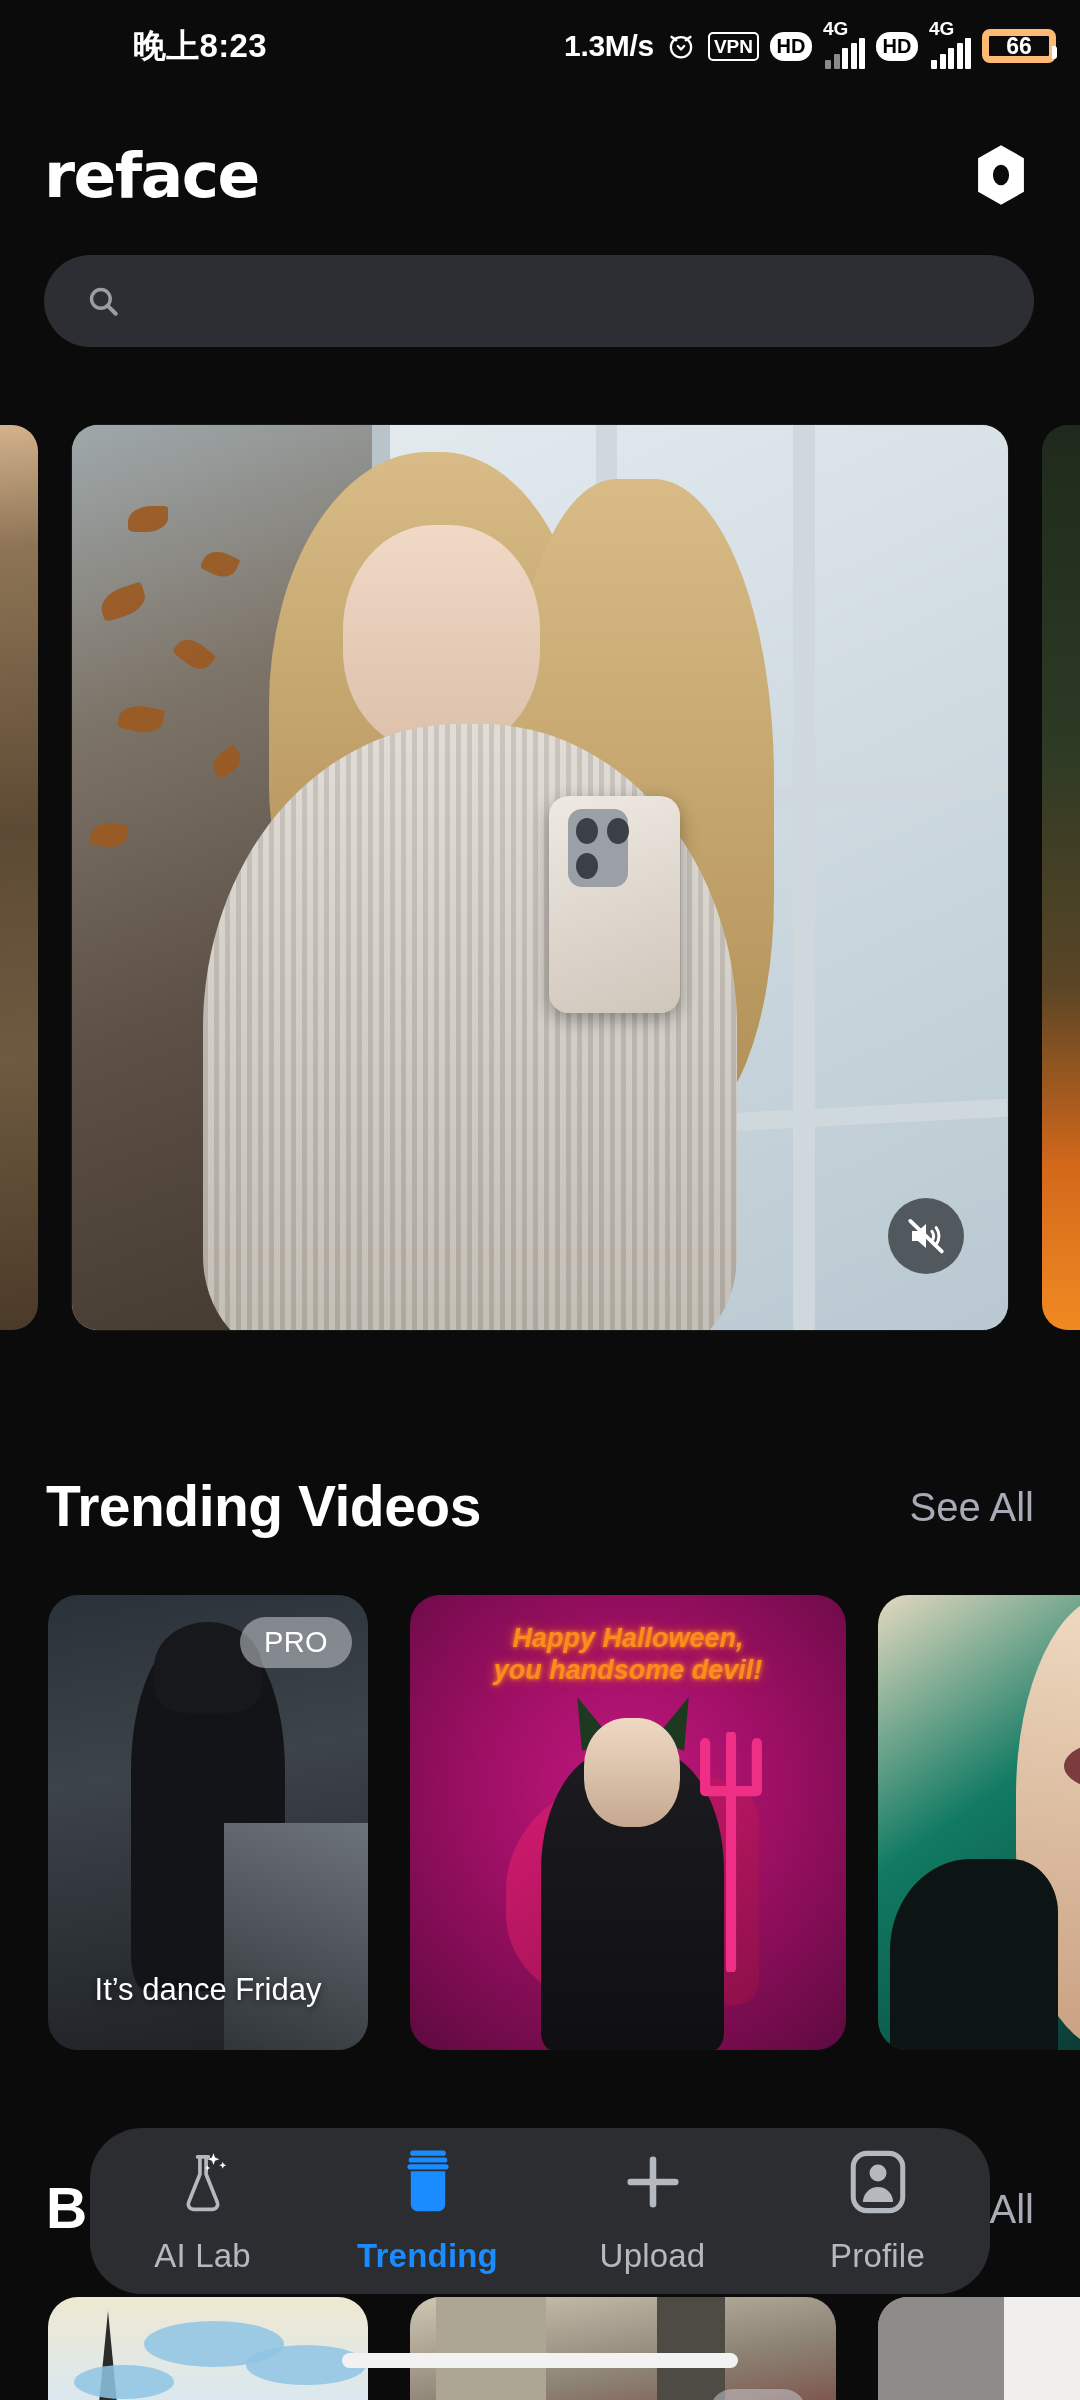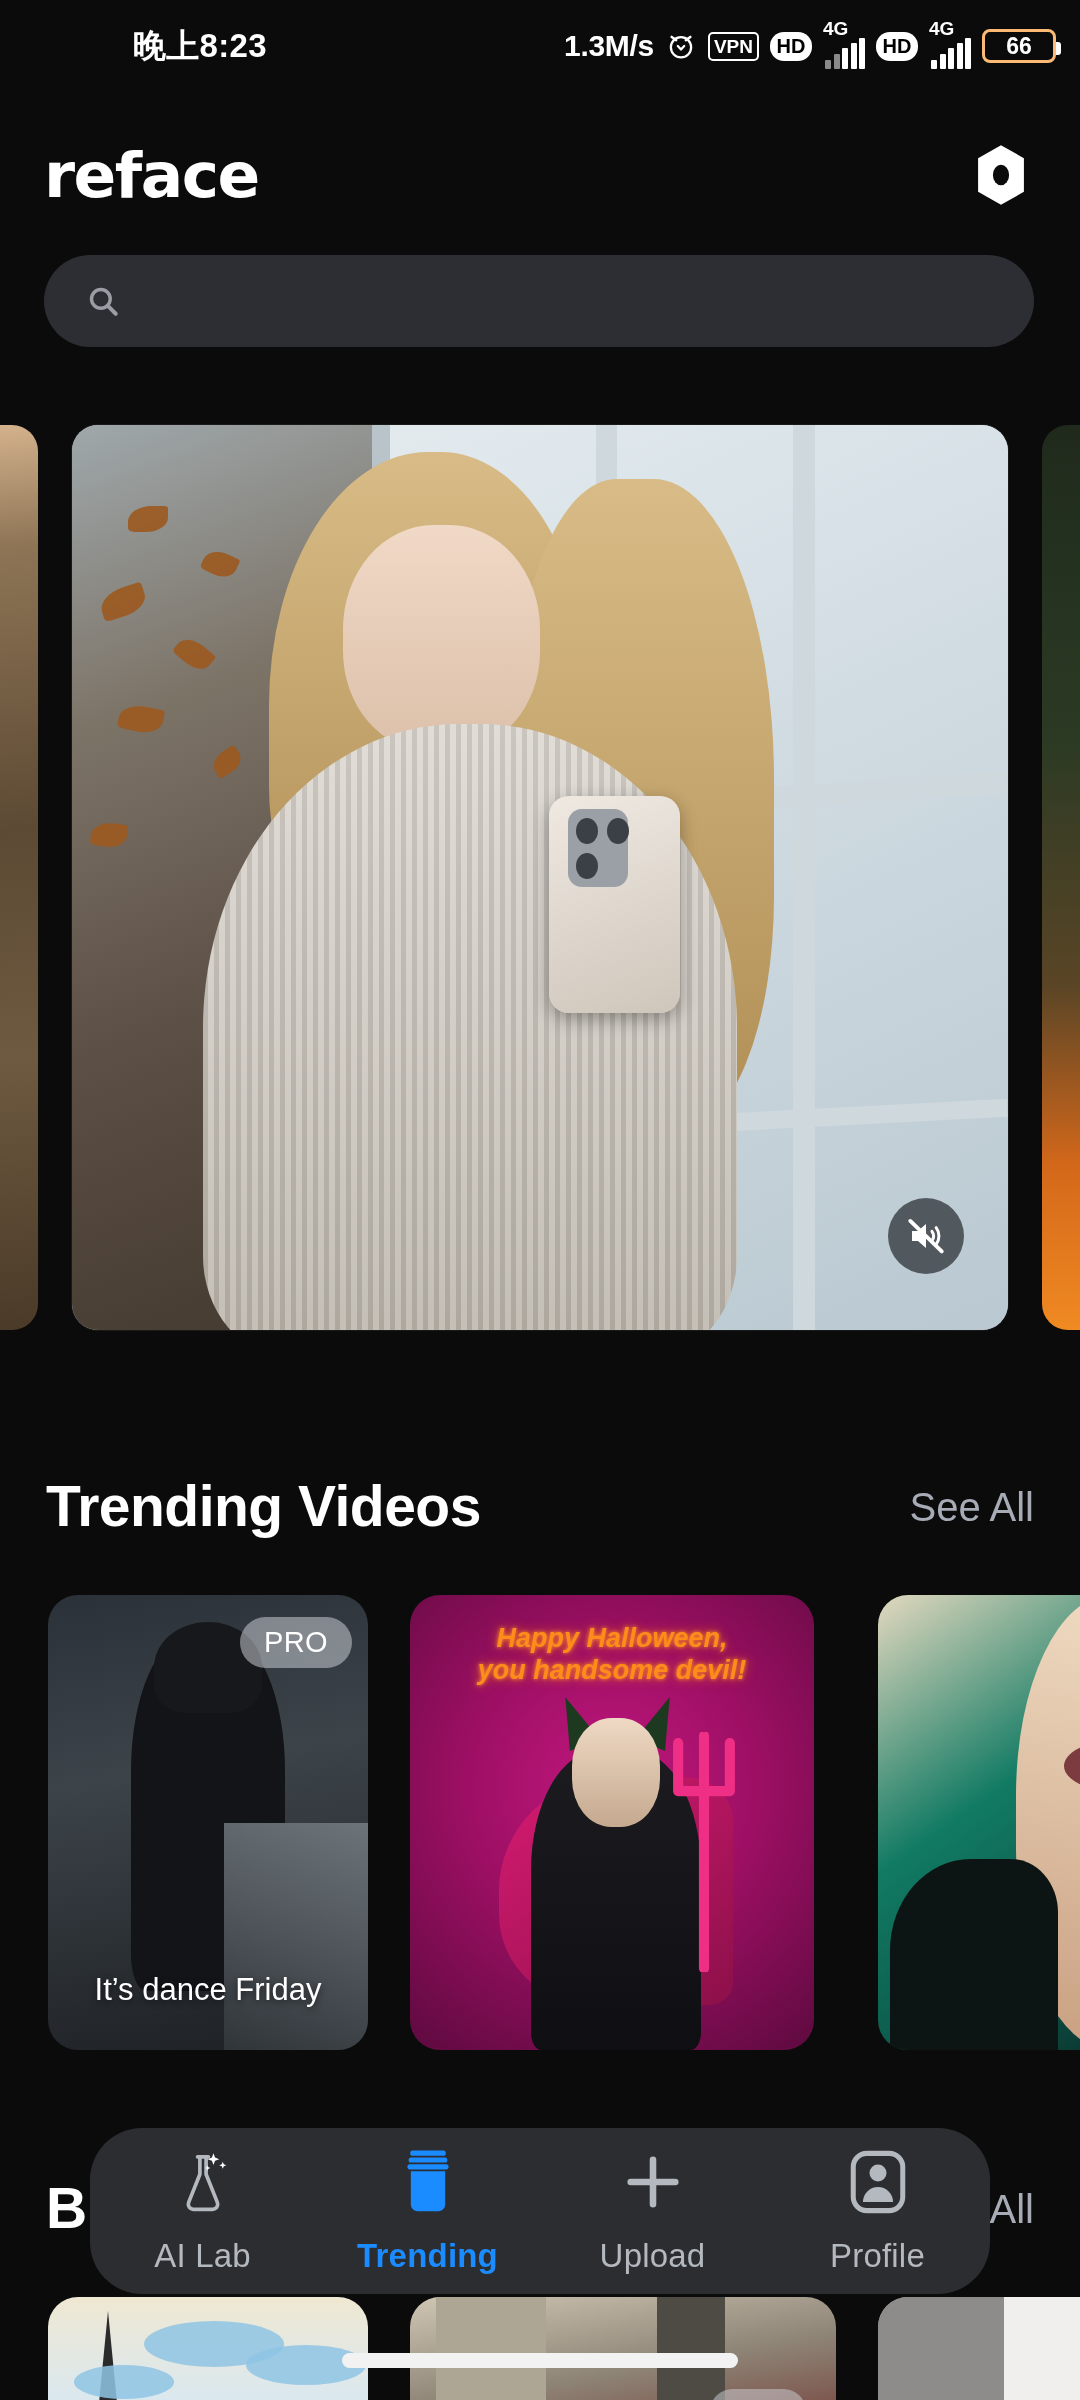--- a/index.html
+++ b/index.html
@@ -41,21 +41,21 @@
   .sig-group .gen {
     position:absolute; top:-4px; left:0; font-size:19px; font-weight:bold; line-height:1;
   }
   .bars { display:flex; align-items:flex-end; gap:2.5px; height:30px; margin-left:2px;}
   .bars i { display:block; width:6px; background:#fff; border-radius:1px; }
   .bars i:nth-child(1){height:9px;} .bars i:nth-child(2){height:15px;}
   .bars i:nth-child(3){height:21px;} .bars i:nth-child(4){height:26px;}
   .bars i:nth-child(5){height:31px;}
   .bars.dim i:nth-child(1),.bars.dim i:nth-child(2){background:#8a8a8a;}
   .batt {
-    position:relative; width:74px; height:34px; border:3px solid #fdba74; border-radius:8px;
+    position:relative; width:74px; height:34px; border:7px solid #fdba74; border-radius:8px;
     display:flex; align-items:center; justify-content:center;
   }
   .batt::after{content:"";position:absolute;right:-8px;top:10px;width:5px;height:13px;background:#fff;border-radius:0 3px 3px 0;}
   .batt span{ font-size:23px; font-weight:bold; color:#fff; line-height:1; }
   .alarm-ico { width:32px; height:32px; }
 
   
   #appbar { position:absolute; top:120px; left:0; width:1080px; height:110px; }
   #logo {
     position:absolute; left:44px; top:50%; transform:translateY(-50%);
@@ -108,21 +108,21 @@
   .section-seeall { position:absolute; right:46px; top:12px; font-size:40px; color:#a6abb5; }
 
   #trending-head { top:1473px; }
   #beauty-head { top:2175px; }
   #beauty-head .section-title{ color:#fff; }
 
   
   #trending-row { position:absolute; top:1595px; left:0; width:1080px; height:455px; }
   .tcard { position:absolute; top:0; height:455px; border-radius:30px; overflow:hidden; }
   #tcard-0 { left:48px; width:320px; background:linear-gradient(170deg,#2b3138 0%,#3c4349 38%,#1d2024 100%); }
-  #tcard-1 { left:410px; width:404px; background:radial-gradient(circle at 50% 42%,#c2177f 0%,#9c0f63 45%,#5d0a3f 100%); }
+  #tcard-1 { left:410px; width:436px; background:radial-gradient(circle at 50% 42%,#c2177f 0%,#9c0f63 45%,#5d0a3f 100%); }
   #tcard-2 { left:878px; width:300px; background:linear-gradient(145deg,#e3d9bf 0%,#117a63 42%,#0d5b4c 70%,#0a2b27 100%); }
   .pro-badge {
     position:absolute; right:16px; top:22px; padding:9px 24px; border-radius:30px;
     background:rgba(205,210,215,.52); color:#fff; font-size:29px; font-weight:500; letter-spacing:.4px;
   }
   .tcaption {
     position:absolute; left:0; right:0; bottom:42px; text-align:center;
     color:#fff; font-size:31px; font-weight:500; text-shadow:0 2px 7px rgba(0,0,0,.6);margin-top:28px;
   }
   .hw-text {

